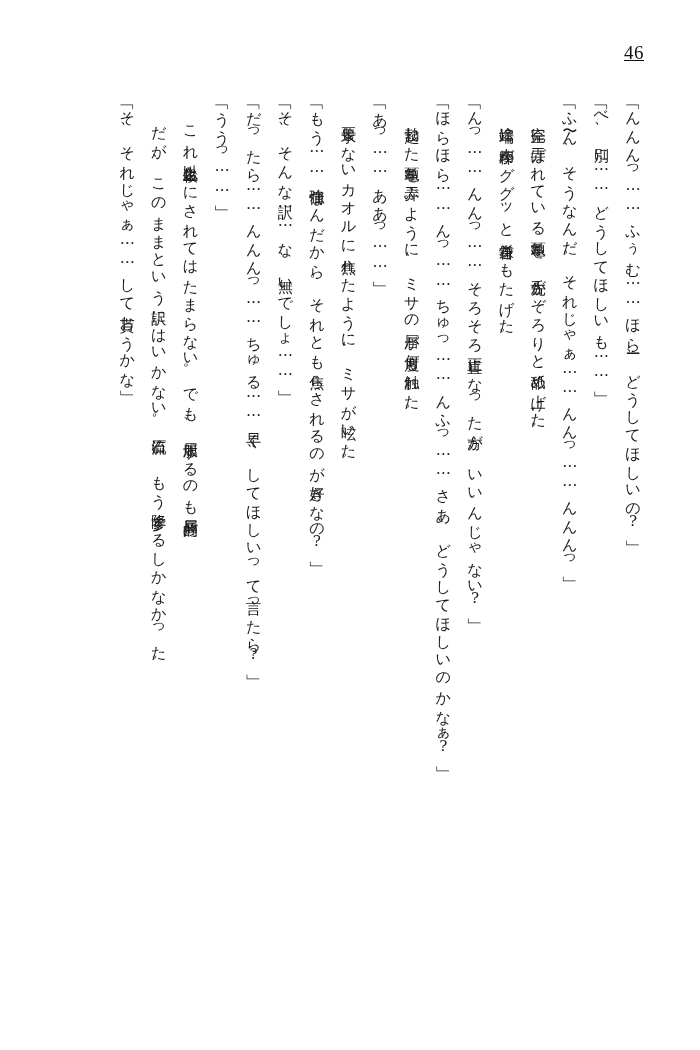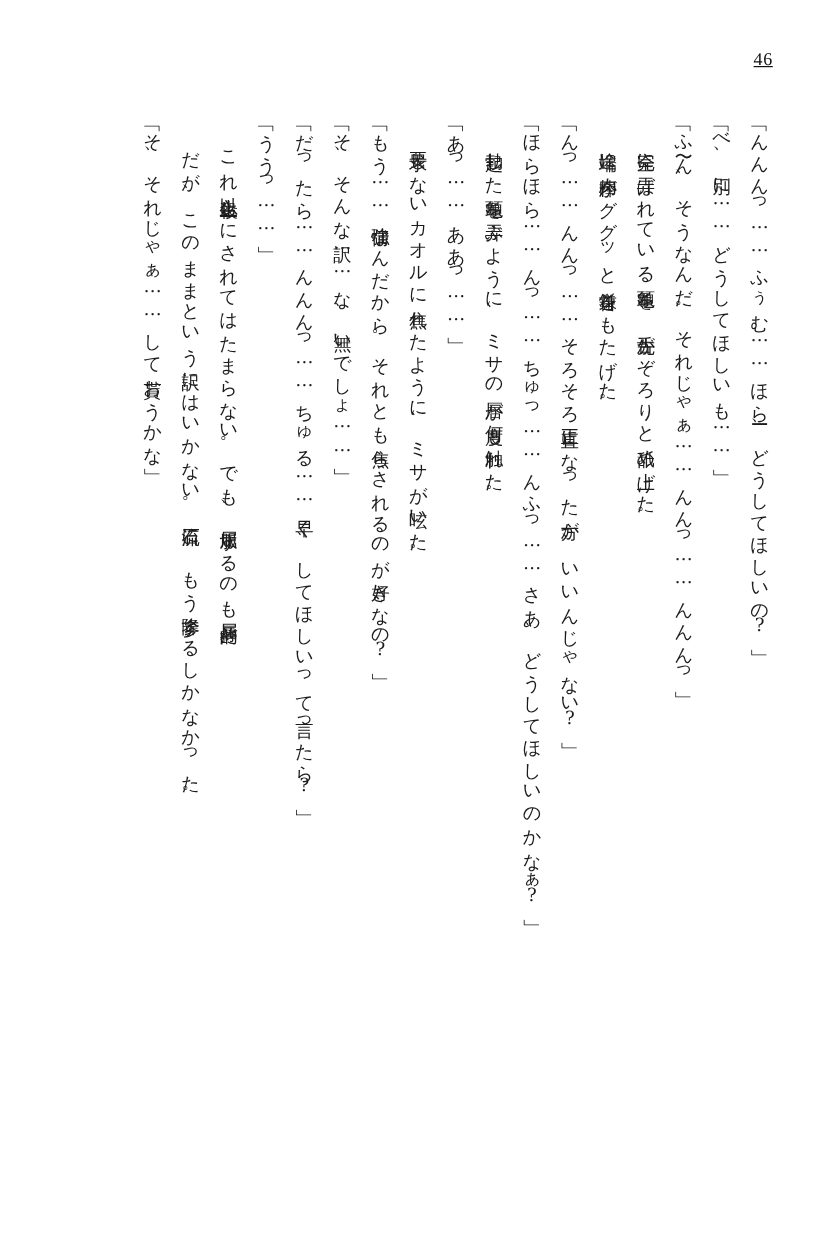--- a/index.html
+++ b/index.html
@@ -20,21 +20,21 @@
     left: 0;
     top: 0;
     width: 700px;
     height: 1050px;
     background: #ffffff;
   }
   .page-number {
     position: absolute;
     top: 42px;
     right: 56px;
-    font-size: 15px;
+    font-size: 19px;
     font-family: "Liberation Serif", "DejaVu Serif", serif;
     color: #111;
     letter-spacing: 0.5px;
     text-decoration: underline;
   }
   .body-text {
     position: absolute;
     top: 100px;
     right: 52px;
     left: 62px;

